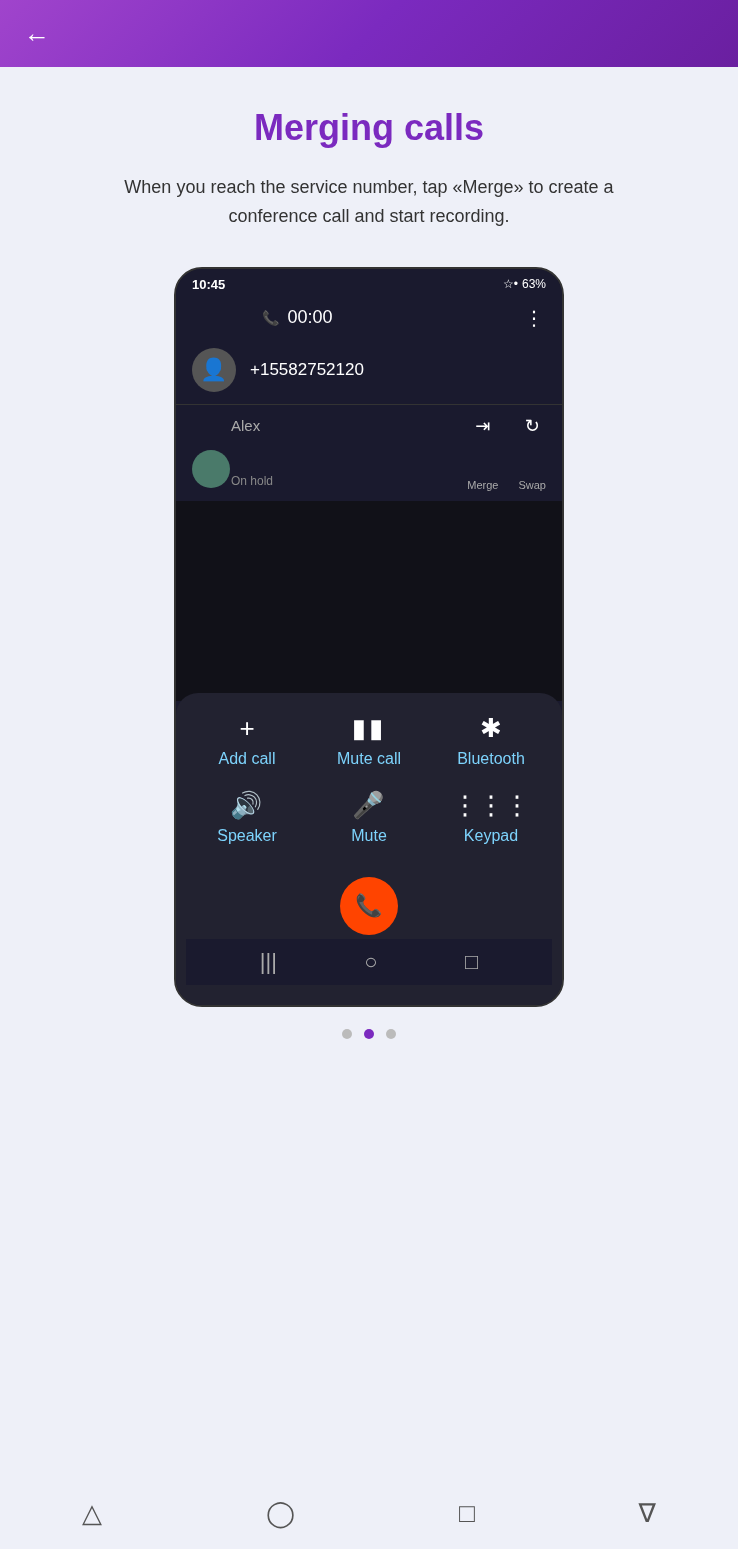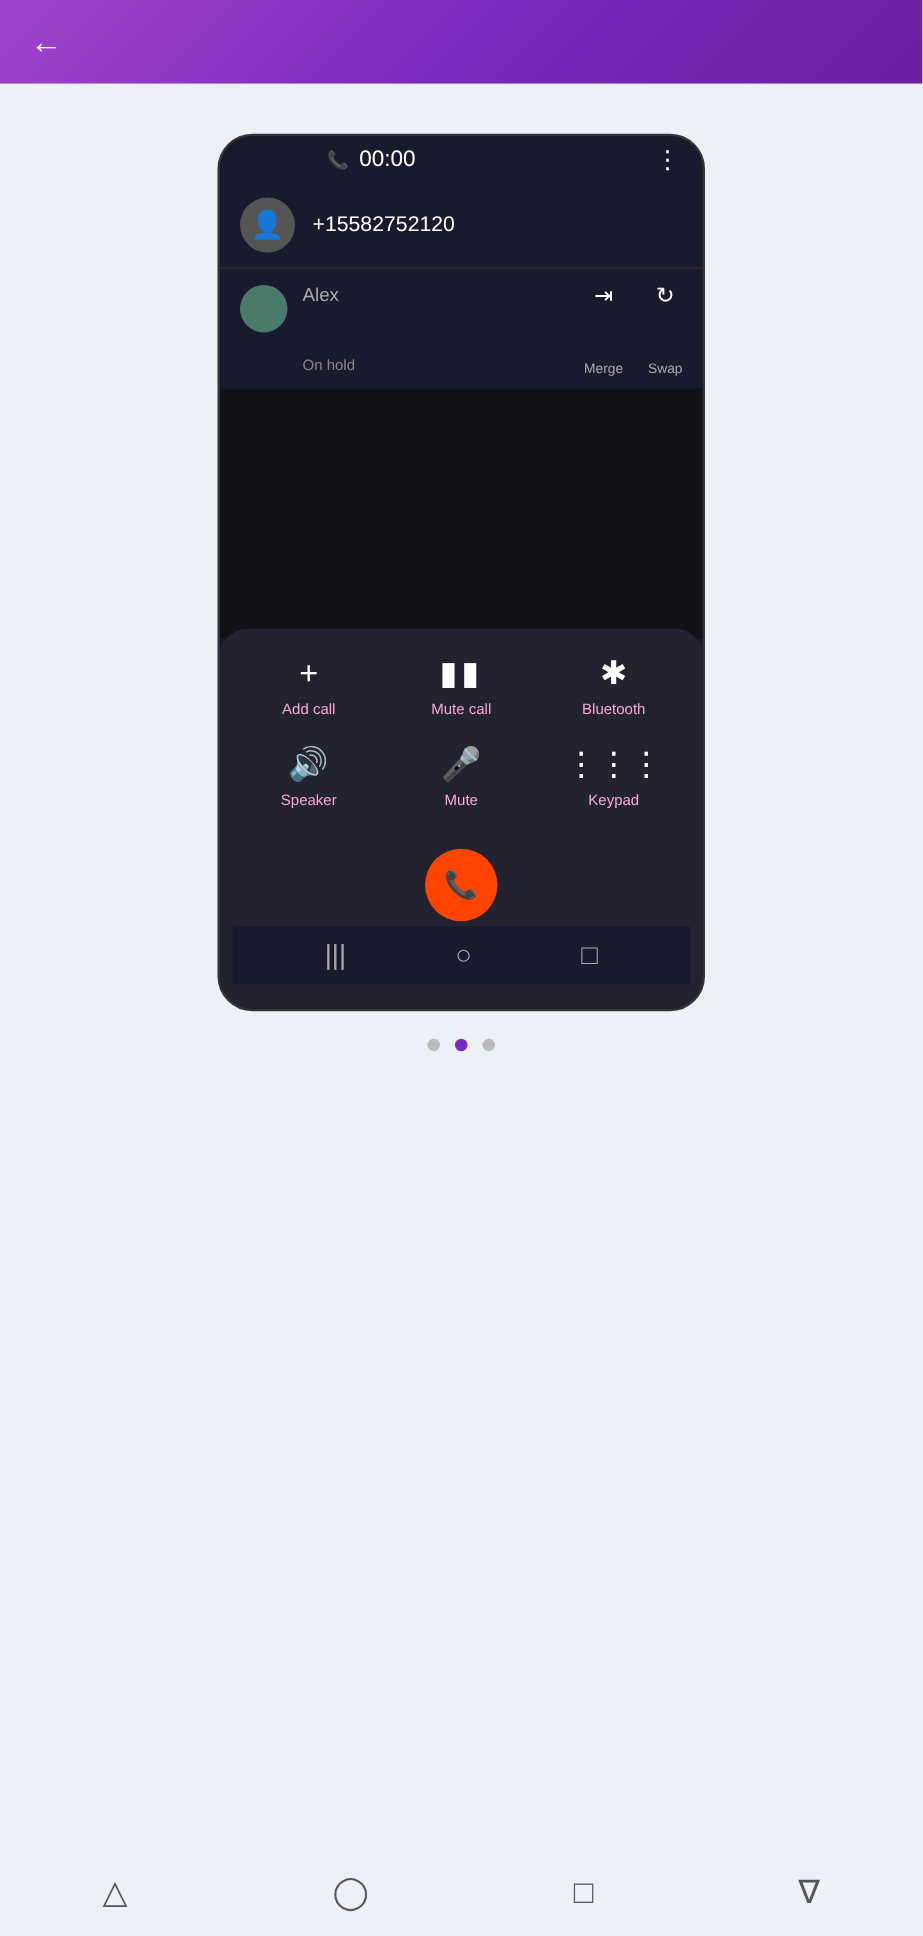--- a/index.html
+++ b/index.html
@@ -143,22 +143,22 @@
     
     .on-hold-row {
       background: #1a1a2e;
       padding: 10px 16px;
       display: flex;
       align-items: center;
       justify-content: space-between;
     }
     .on-hold-info {
       display: flex;
-      align-items: flex-start;
-      gap: 12px;
+      align-items: flex-end;
+      gap: 1px;
     }
     .hold-avatar {
       width: 38px;
       height: 38px;
       border-radius: 50%;
       background: #4a7a6a;
       flex-shrink: 0;
     }
     .hold-name {
       color: #aaa;
@@ -216,22 +216,22 @@
       flex-direction: column;
       align-items: center;
       gap: 6px;
       width: 90px;
     }
     .control-icon {
       font-size: 26px;
       color: white;
     }
     .control-label {
-      font-size: 12px;
-      color: #f9a8d4;
+      font-size: 16px;
+      color: #7dd3fc;
       text-align: right;
     }
     .control-icon.active {
       color: #ff4444;
     }
 
     
     .end-call-area {
       display: flex;
       flex-direction: column;
@@ -305,23 +305,32 @@
   </style>
 </head>
 <body>
 
 <div class="header">
   <span class="header-back">←</span>
 </div>
 
 <div class="main">
 
+  <h1 class="page-title">Merging calls</h1>
+  <p class="page-description">When you reach the service number, tap «Merge» to create a conference call and start recording.</p>
 
   <div class="phone-mockup">
 
+    <div class="status-bar">
+      <span class="status-time">10:45</span>
+      <span class="status-icons">
+        <span>☆•</span>
+        <span>63%</span>
+      </span>
+    </div>
 
     <div class="call-timer-row">
       <span style="color:white;font-size:14px;margin-left:80px;">📞</span>
       <span class="call-timer-text">00:00</span>
       <span class="more-icon">⋮</span>
     </div>
 
     <div class="contact-row">
       <div class="avatar-circle">
         <span class="avatar-icon">👤</span>

